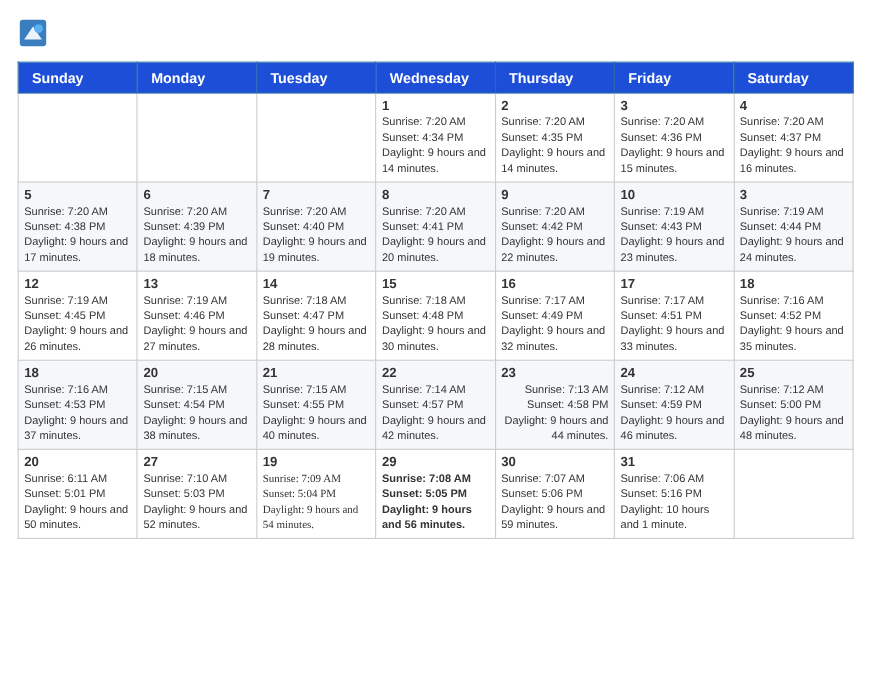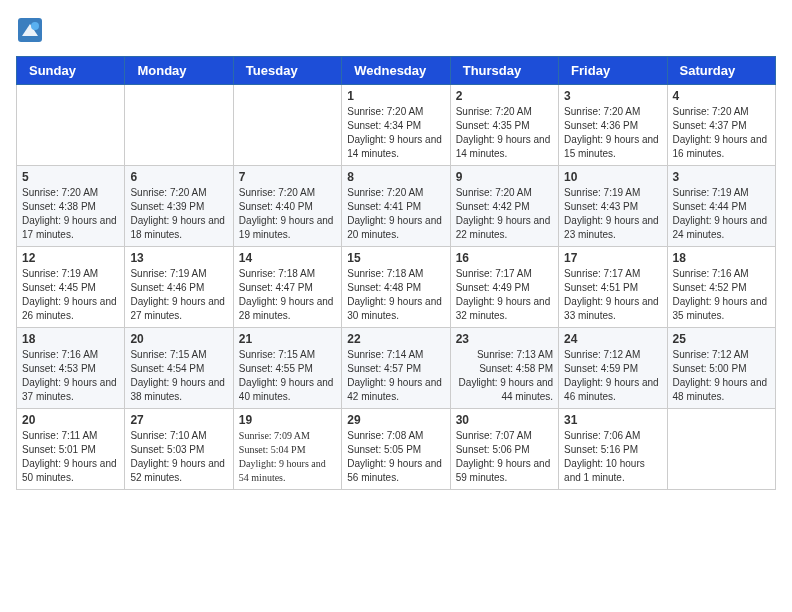--- a/index.html
+++ b/index.html
@@ -281,39 +281,39 @@
         <td>
           <div class="day-number">25</div>
           <div class="day-info" style="white-space: pre-line;">Sunrise: 7:12 AM
 Sunset: 5:00 PM
 Daylight: 9 hours and 48 minutes.</div>
         </td>
       </tr>
       <tr>
         <td>
           <div class="day-number">20</div>
-          <div class="day-info" style="white-space: pre-line;">Sunrise: 7:11 AM
+          <div class="day-info" style="white-space: pre-line;">Sunrise: 6:11 AM
 Sunset: 5:01 PM
 Daylight: 9 hours and 50 minutes.</div>
         </td>
         <td>
           <div class="day-number">27</div>
           <div class="day-info" style="white-space: pre-line;">Sunrise: 7:10 AM
 Sunset: 5:03 PM
 Daylight: 9 hours and 52 minutes.</div>
         </td>
         <td>
           <div class="day-number">19</div>
           <div class="day-info" style="white-space: pre-line; font-family: Liberation Serif, serif;">Sunrise: 7:09 AM
 Sunset: 5:04 PM
 Daylight: 9 hours and 54 minutes.</div>
         </td>
         <td>
           <div class="day-number">29</div>
-          <div class="day-info" style="white-space: pre-line;">Sunrise: 7:08 AM
+          <div class="day-info" style="white-space: pre-line; font-weight: bold;">Sunrise: 7:08 AM
 Sunset: 5:05 PM
 Daylight: 9 hours and 56 minutes.</div>
         </td>
         <td>
           <div class="day-number">30</div>
           <div class="day-info" style="white-space: pre-line;">Sunrise: 7:07 AM
 Sunset: 5:06 PM
 Daylight: 9 hours and 59 minutes.</div>
         </td>
         <td>

